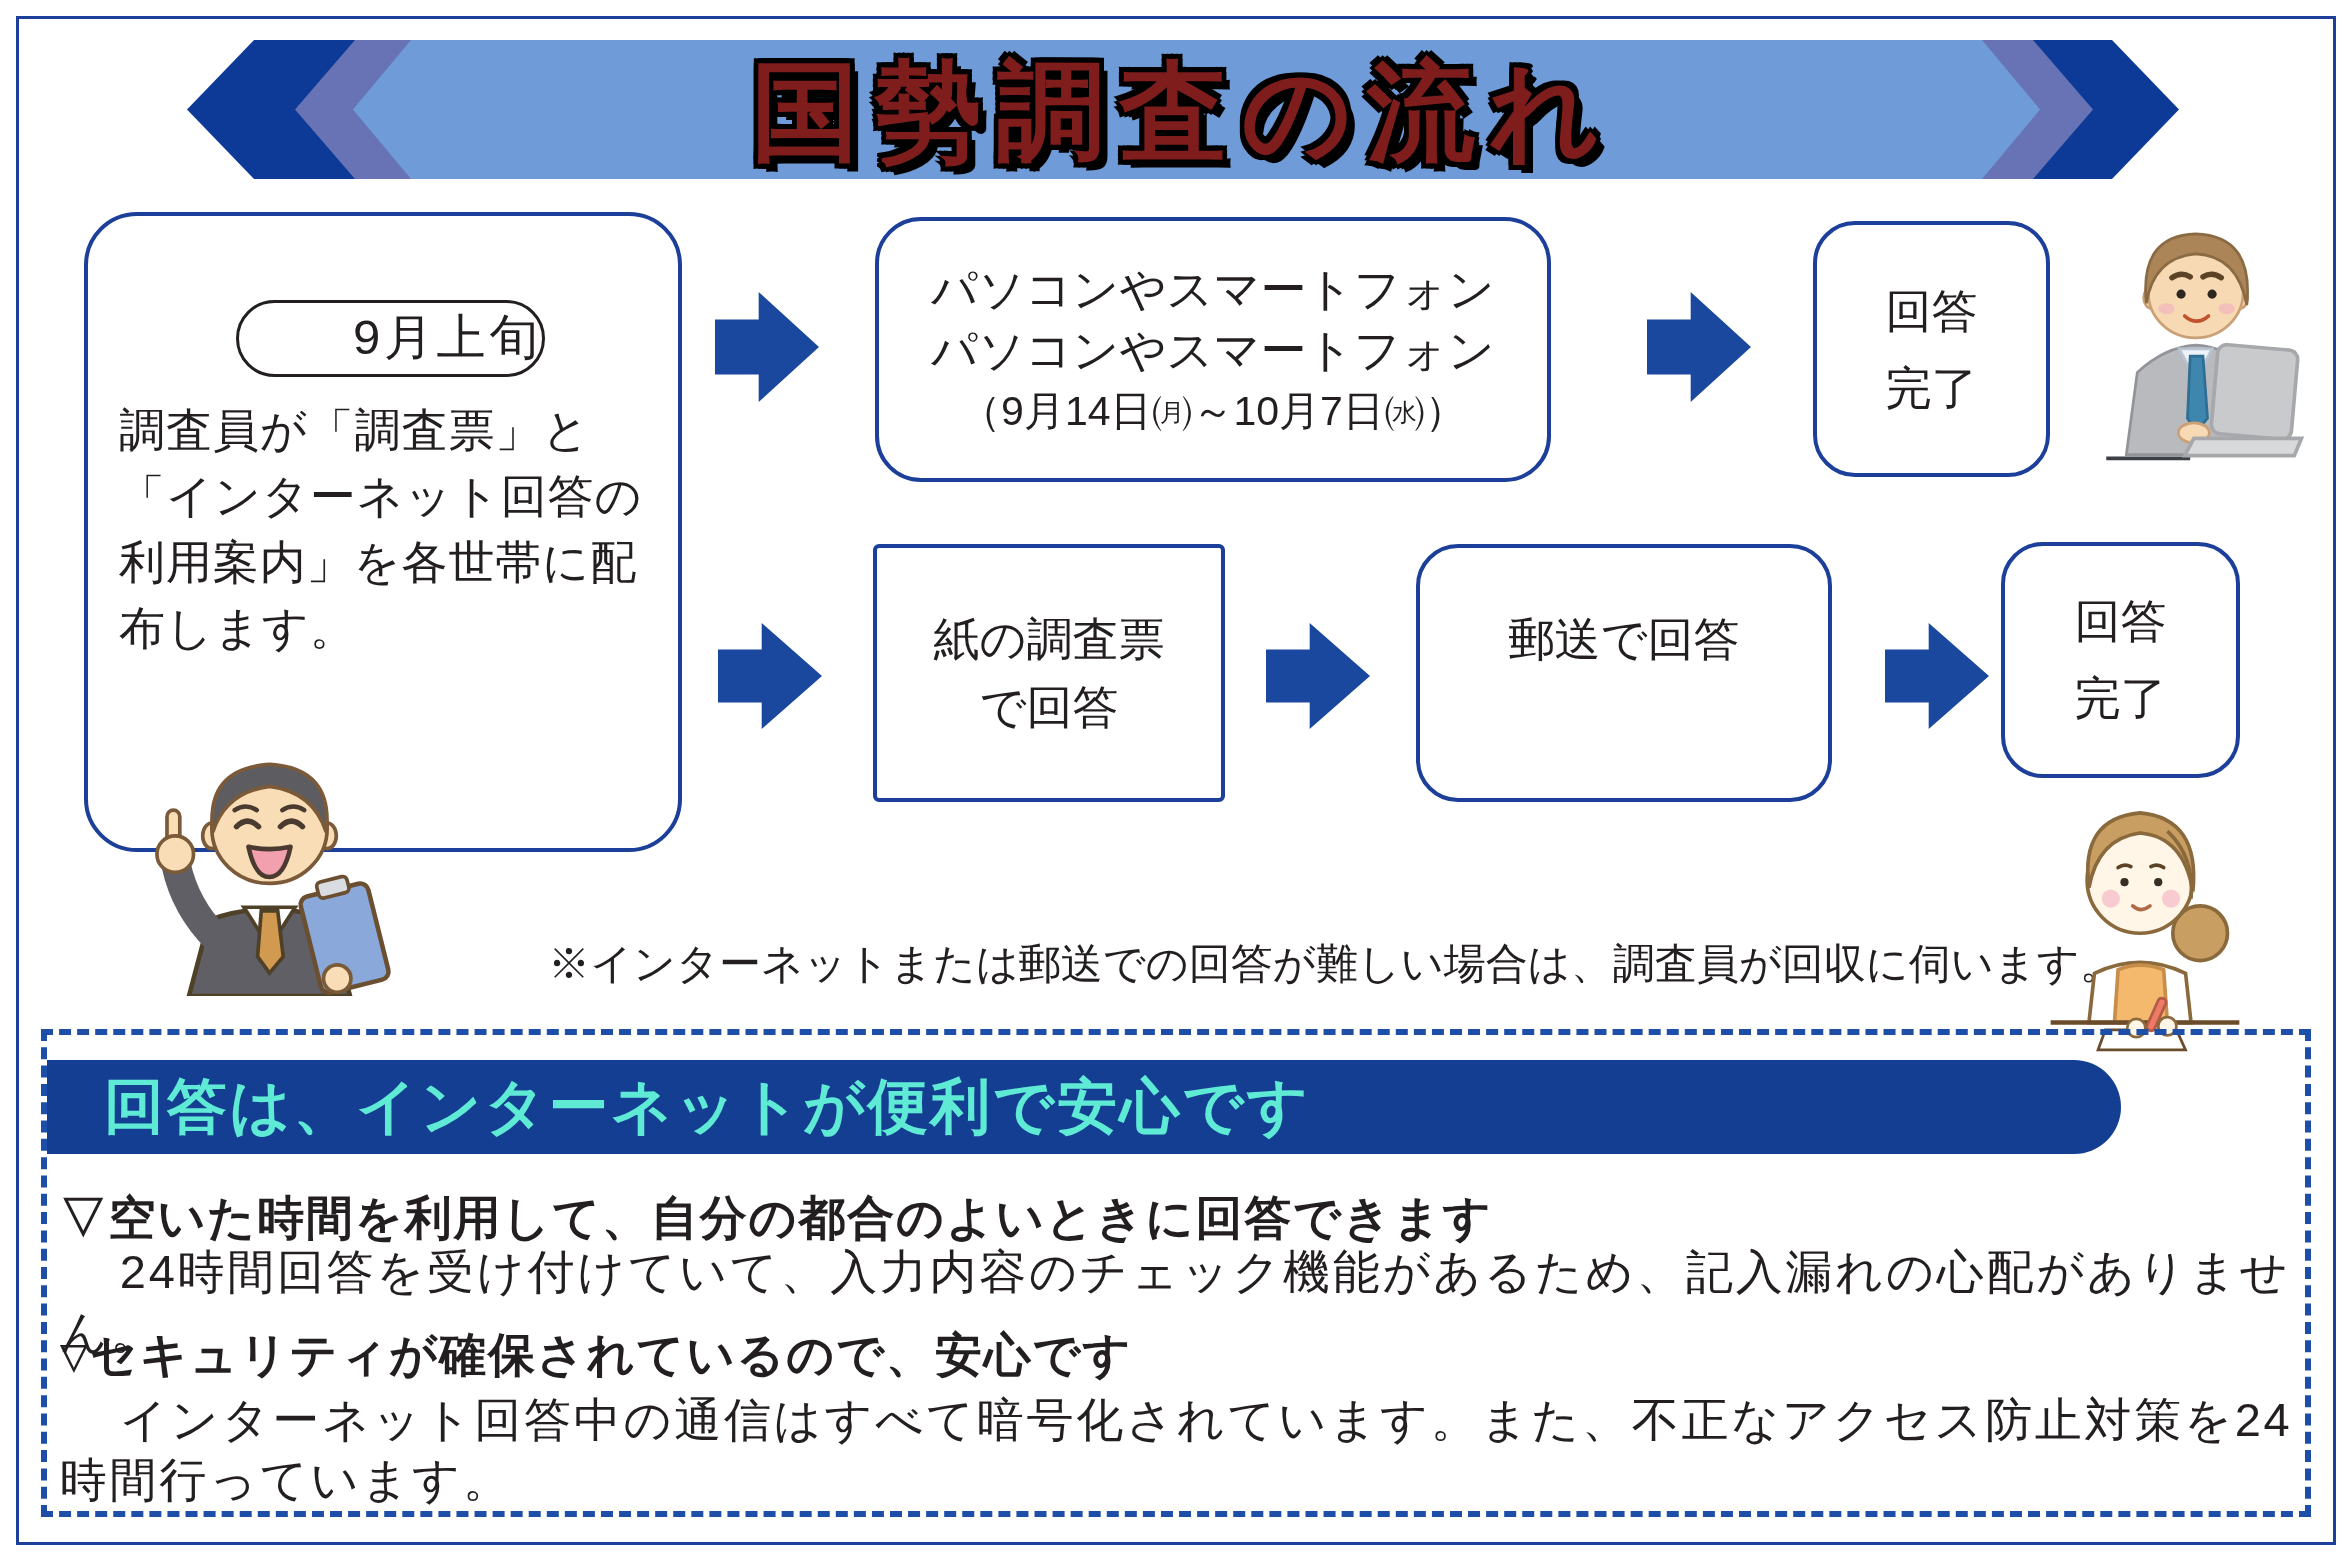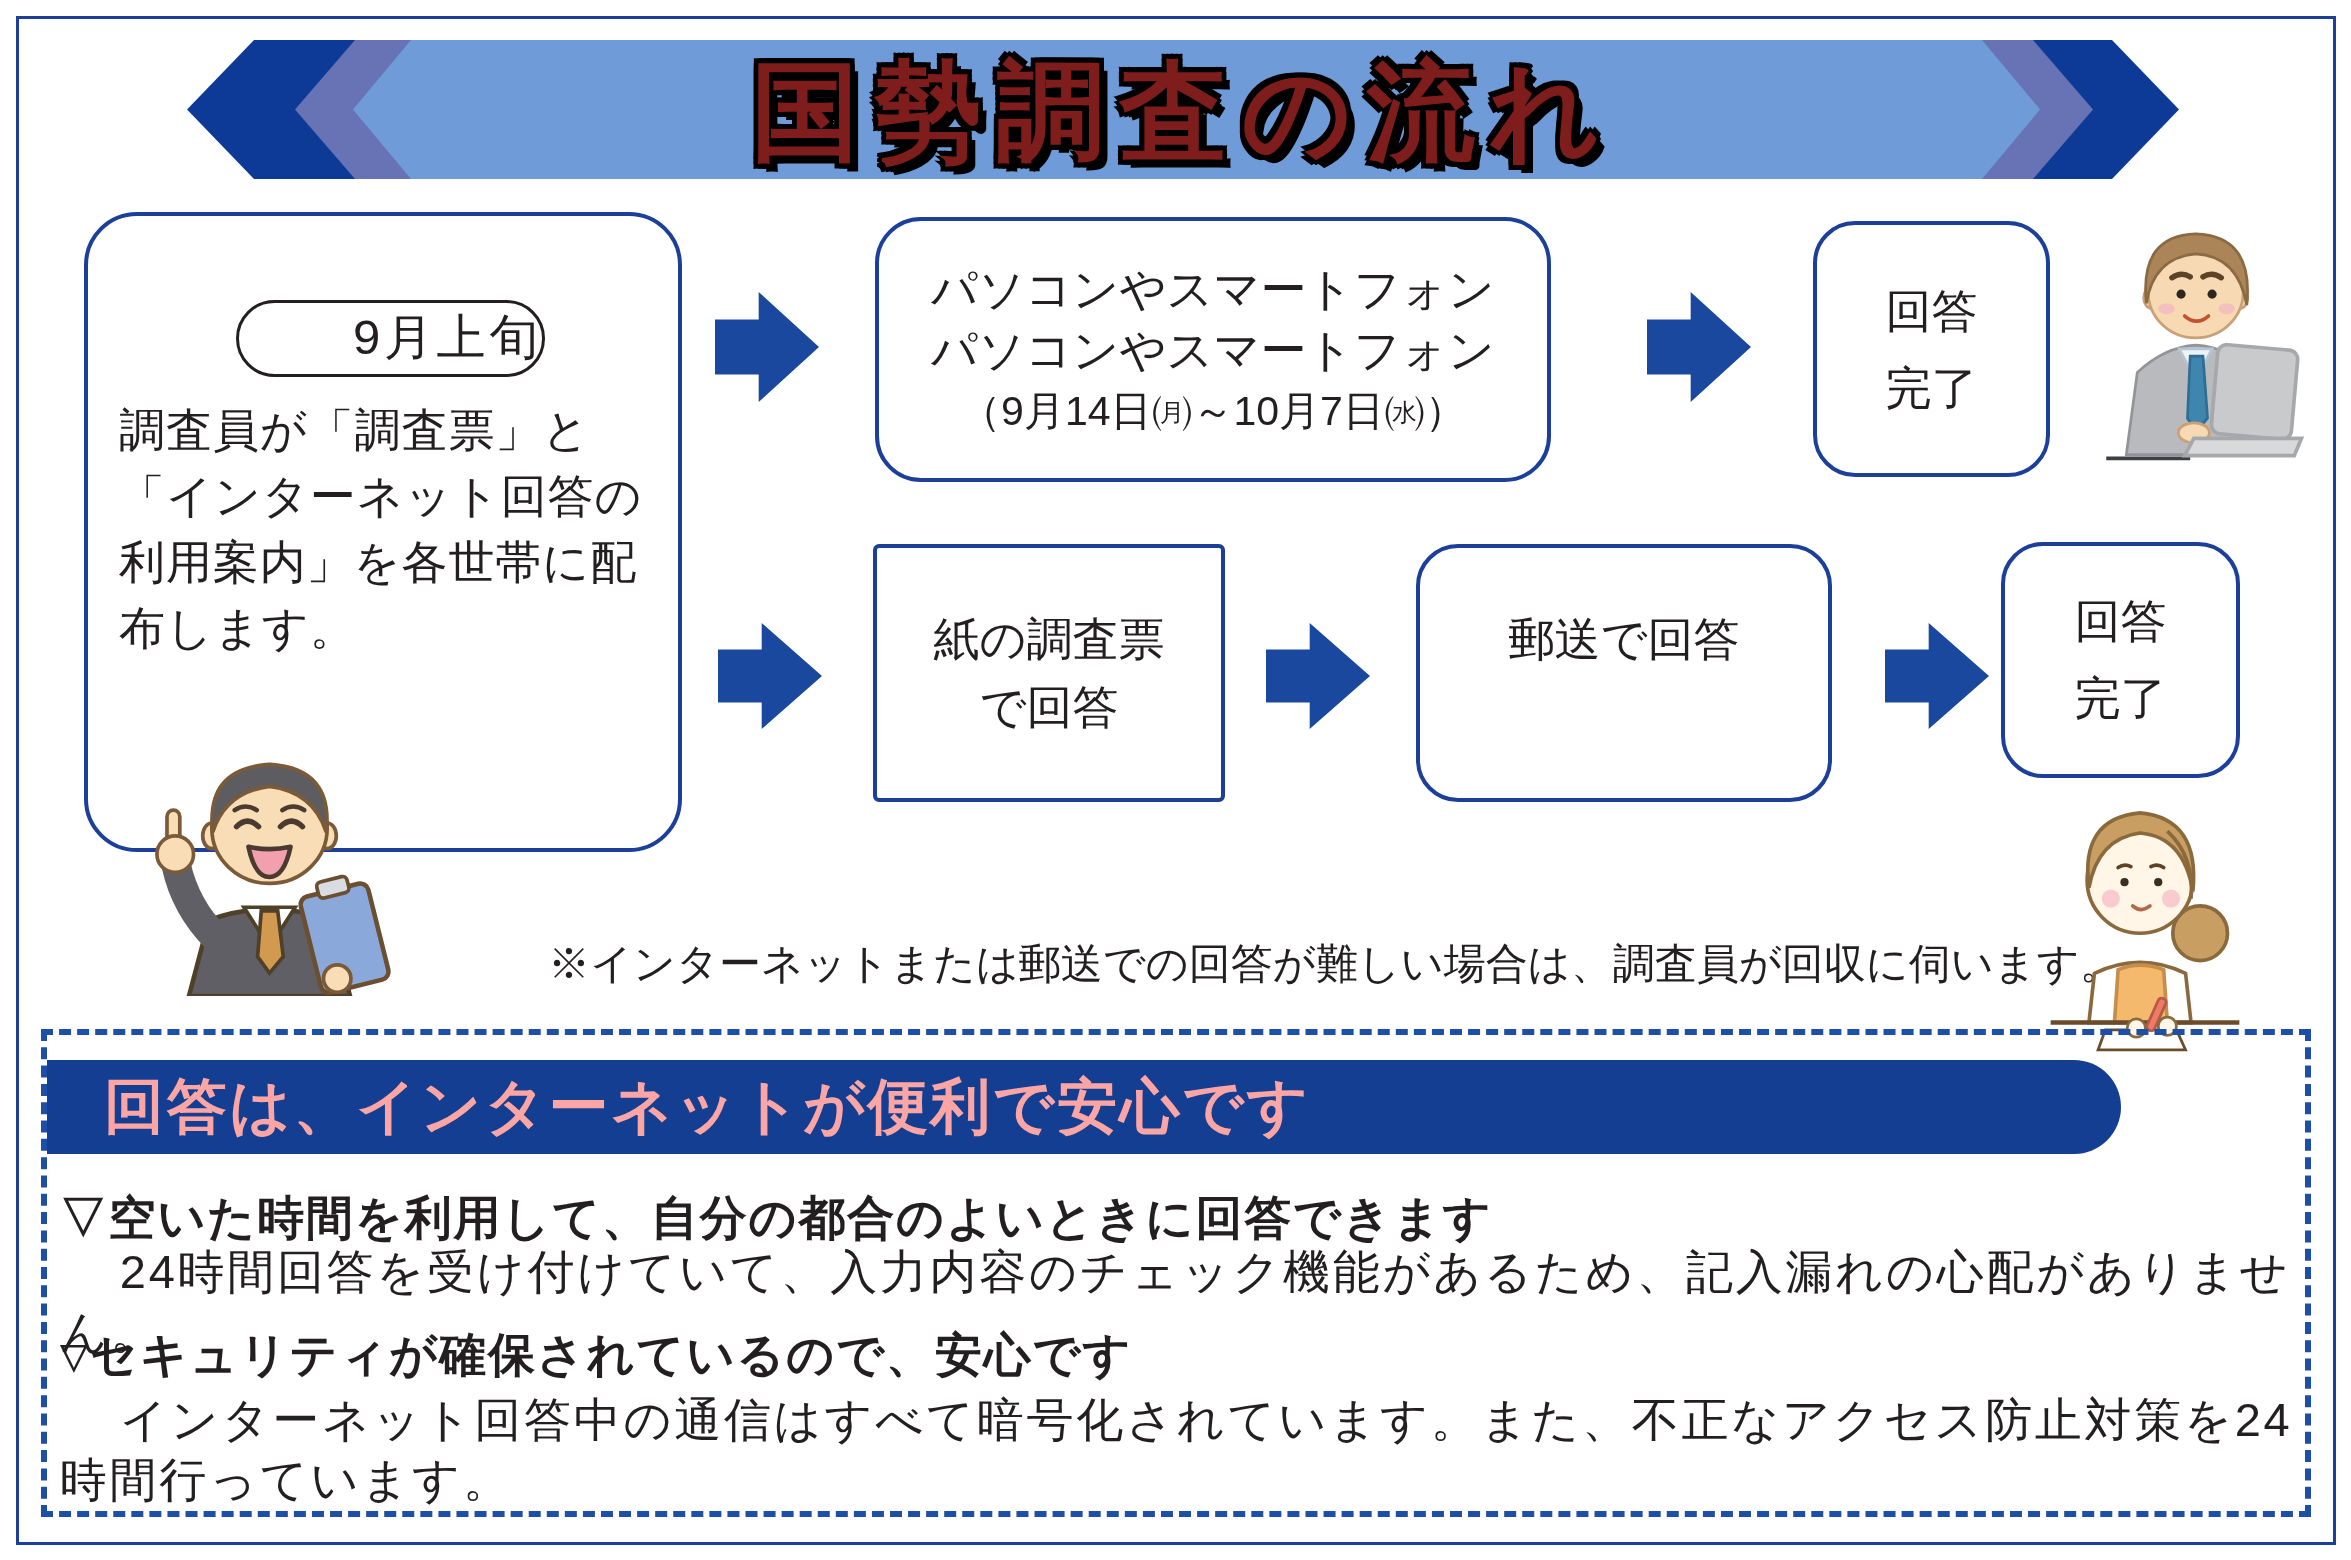--- a/index.html
+++ b/index.html
@@ -55,21 +55,21 @@
 
   
   .illus{position:absolute;}
   .illus-surveyor{left:128px;top:726px;width:283px;height:270px;}
   .illus-pcuser{left:2088px;top:219px;width:219px;height:247px;}
   .illus-writer{left:2047px;top:778px;width:196px;height:274px;}
 
   
   .merits{position:absolute;left:41px;top:1029px;width:2270px;height:488px;border:6.4px dashed #1d4fa8;box-sizing:border-box;}
   .merits-bar{position:absolute;left:0px;top:25px;width:2074px;height:94px;background:#143e91;border-radius:0 48px 48px 0;}
-  .merits-bar-text{padding-left:57px;font-size:60px;font-weight:bold;color:#fca5a5;line-height:94px;letter-spacing:2.7px;}
+  .merits-bar-text{padding-left:57px;font-size:60px;font-weight:bold;color:#5eead4;line-height:94px;letter-spacing:2.7px;}
   .pt{position:absolute;left:12.8px;font-size:47px;font-weight:bold;letter-spacing:1.8px;}
   .pb{position:absolute;left:12.8px;width:2237px;font-size:47px;line-height:60px;letter-spacing:2.7px;text-indent:60px;}
   .pt1{top:152px;}
   .pb1{top:207px;}
   .pt2{top:289px;font-family:Liberation Mono, monospace;}
   .pb2{top:355px;}
 </style>
 </head>
 <body>
 

